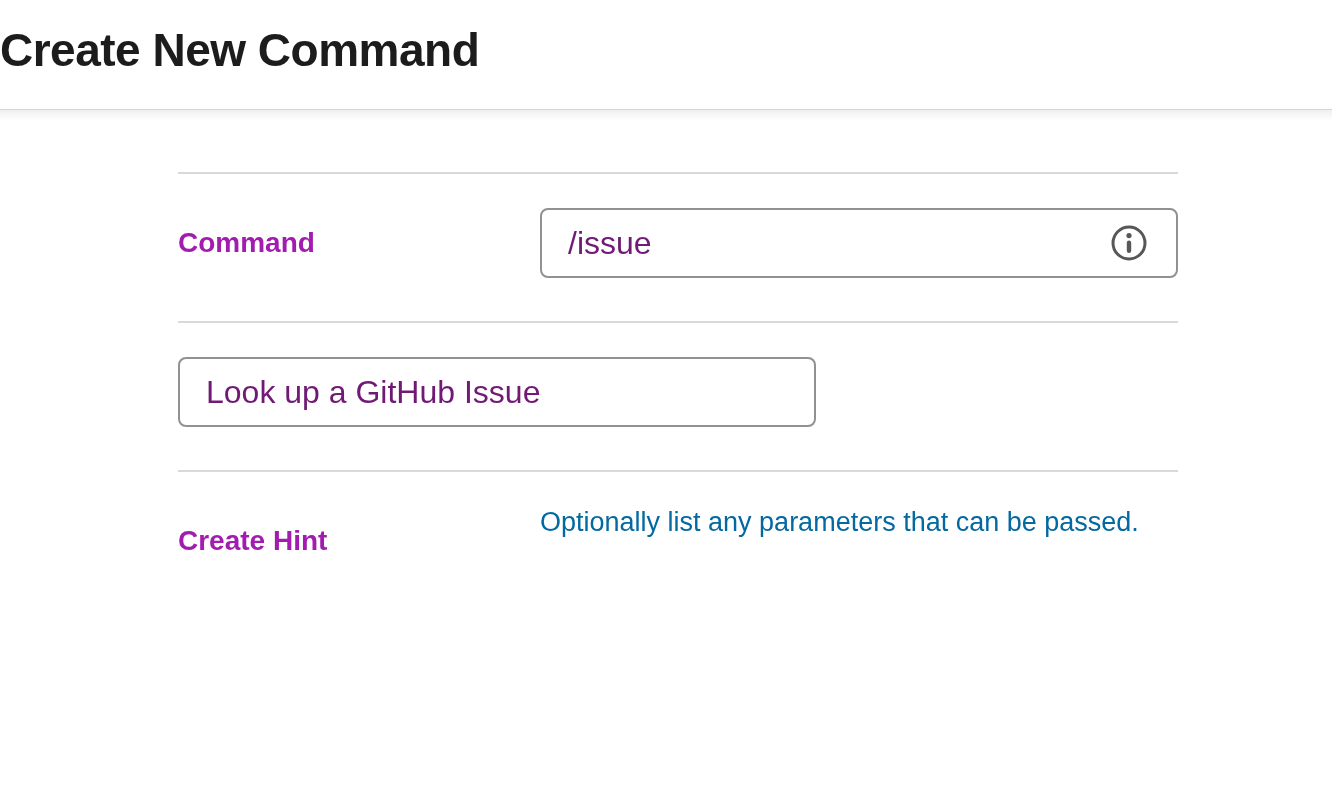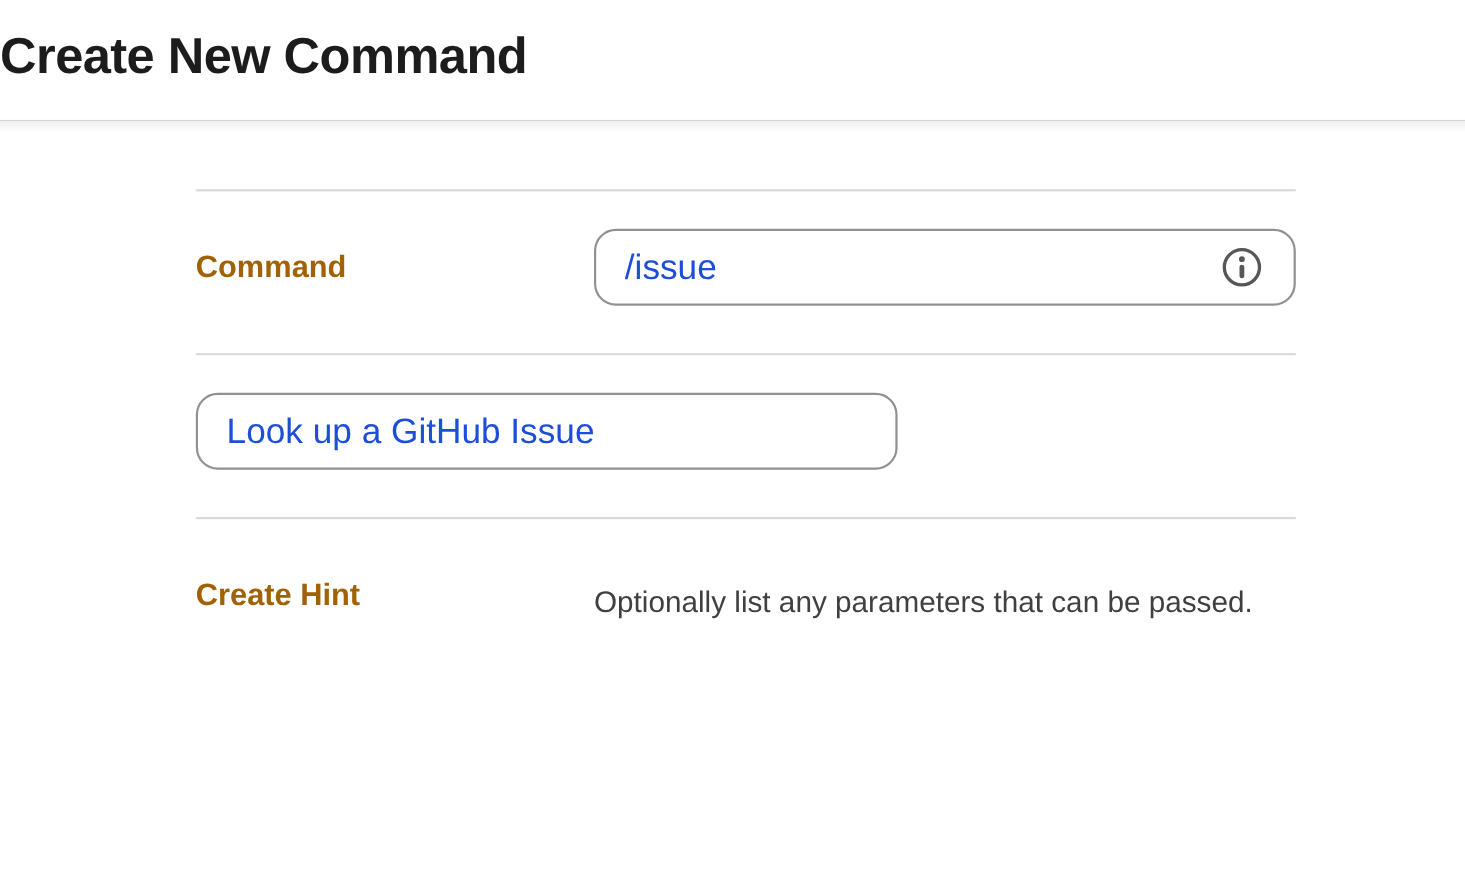--- a/index.html
+++ b/index.html
@@ -50,63 +50,62 @@
     padding: 34px 0 43px 0;
     display: flex;
     align-items: flex-start;
   }
   .form-label {
     flex: none;
     width: 362px;
     font-size: 28px;
     font-weight: 700;
     line-height: 70px;
-    color: #a16207;
+    color: #a21caf;
   }
   .field-col {
     flex: none;
     width: 638px;
     display: flex;
     flex-direction: column;
   }
   .input-wrap {
     position: relative;
     width: 638px;
     height: 70px;
   }
   .text-input {
     width: 638px;
     height: 70px;
     border: 2px solid #919191;
-    border-radius: 20px;
+    border-radius: 8px;
     background: #ffffff;
-    color: #1d4ed8;
+    color: #701a75;
     font-family: "Liberation Sans", sans-serif;
     font-size: 32px;
     padding: 0 26px;
     outline: none;
   }
   .text-input.with-icon { padding-right: 80px; }
 
   .info-icon {
     position: absolute;
     right: 30px;
     top: 50%;
     transform: translateY(-50%);
     width: 38px;
     height: 38px;
     cursor: pointer;
     display: block;
   }
 
   .field-hint {
-    margin-top: 25px;
     font-size: 27px;
     line-height: 33px;
-    color: #404040;
+    color: #0369a1;
   }
 </style>
 </head>
 <body>
 
 <div class="header">
   <div class="page-title">Create New Command</div>
 </div>
 
 <div class="form">

